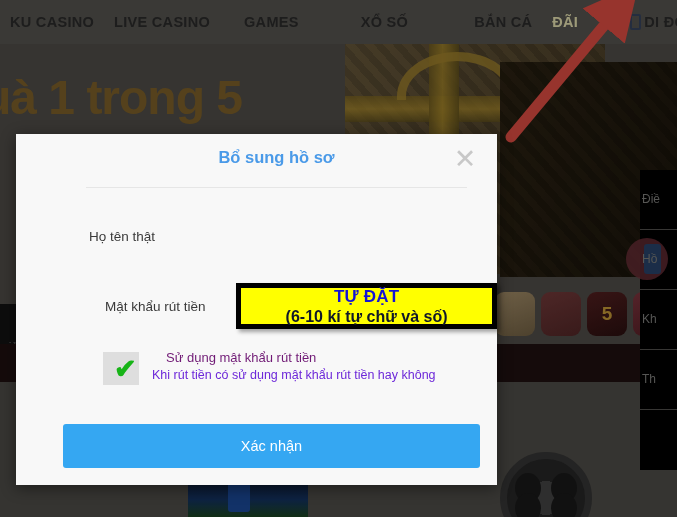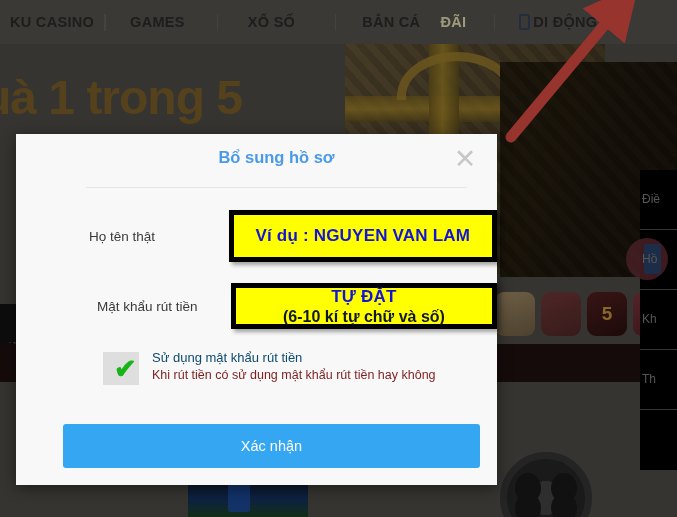--- a/index.html
+++ b/index.html
@@ -156,21 +156,21 @@
   }
   .modal-close {
     position: absolute; right: 18px; top: 12px;
     width: 28px; height: 28px; color: #c8c8c8; font-size: 27px;
     line-height: 26px; text-align: center; cursor: pointer; font-weight: 300;
   }
   .modal-divider { position: absolute; left: 30px; right: 30px; top: 53px; height: 1px; background: #e6e6e6; }
 
   .form-row { position: relative; display: flex; align-items: center; }
   .row1 { margin: 18px 0 0 0; height: 62px; }
-  .row2 { margin: 8px 0 0 8px; height: 62px; }
+  .row2 { margin: 8px 0 0 16px; height: 62px; }
 
   .field-label {
     width: 180px; padding-left: 33px;
     color: #3a3a3a; font-size: 13.5px;
   }
 
   .yellow-box {
     background: #ffff00;
     border: 5px solid #000;
     box-shadow: 3px 3px 4px rgba(0,0,0,.35);
@@ -184,22 +184,22 @@
 
   .check-row { position: relative; margin: 10px 0 0 0; height: 46px; padding-left: 46px; }
   .checkbox {
     position: absolute; left: 47px; top: 5px; width: 36px; height: 33px;
     background: #dedede;
   }
   .checkmark {
     position: absolute; left: 58px; top: 9px;
     color: #17b417; font-size: 27px; line-height: 26px; font-weight: bold;
   }
-  .check-main { position: absolute; left: 96px; top: 3px; color: #0c4a6e; font-size: 13px; }
-  .check-sub  { position: absolute; left: 96px; top: 21px; color: #7f1d1d; font-size: 12.5px; }
+  .check-main { position: absolute; left: 110px; top: 3px; color: #701a75; font-size: 13px; }
+  .check-sub  { position: absolute; left: 96px; top: 21px; color: #6d28d9; font-size: 12.5px; }
 
   .submit-btn {
     position: absolute; left: 47px; top: 290px; width: 417px; height: 44px;
     background: #35a7f2; border: none; border-radius: 3px;
     color: #fff; font-size: 14.5px; font-family: "Liberation Sans", sans-serif;
     cursor: pointer;
   }
 </style>
 </head>
 <body>
@@ -258,20 +258,21 @@
         <div class="rail-label">Kh</div>
       </div>
       <div class="rail-row">
         <div class="rail-label">Th</div>
       </div>
     </div>
 
     <div class="topnav">
       <div class="nav-item">KU CASINO</div>
       <div class="nav-sep"></div>
+      <div class="nav-item">LIVE CASINO</div>
       <div class="nav-sep"></div>
       <div class="nav-item" style="margin-left:14px">GAMES</div>
       <div class="nav-sep" style="margin-left:22px"></div>
       <div class="nav-item" style="margin-left:20px">XỔ SỐ</div>
       <div class="nav-sep" style="margin-left:30px"></div>
       <div class="nav-item" style="margin-left:16px">BẮN CÁ</div>
       <div class="nav-item accent">ĐÃI</div>
       <div class="nav-sep" style="margin-left:18px"></div>
       <div class="nav-item" style="margin-left:14px">
         <span class="nav-phone-icon"></span><span>DI ĐỘNG</span>
@@ -292,23 +293,20 @@
 
   <div class="modal">
     <div class="modal-head">
       <div class="modal-title">Bổ sung hồ sơ</div>
       <div class="modal-close">✕</div>
       <div class="modal-divider"></div>
     </div>
 
     <div class="form-row row1">
       <div class="field-label">Họ tên thật</div>
-      <div class="yellow-box yb1">
-        <div class="yb-blue">Ví dụ : NGUYEN VAN LAM</div>
-      </div>
     </div>
 
     <div class="form-row row2">
       <div class="field-label">Mật khẩu rút tiền</div>
       <div class="yellow-box yb2">
         <div class="yb-blue">TỰ ĐẶT</div>
         <div class="yb-sub">(6-10 kí tự chữ và số)</div>
       </div>
     </div>
 

